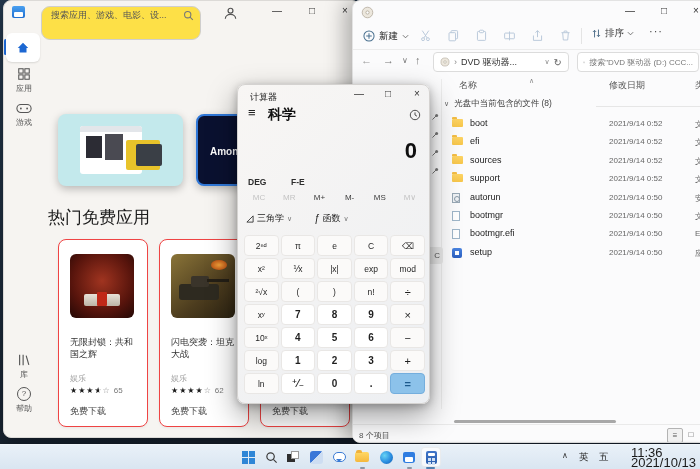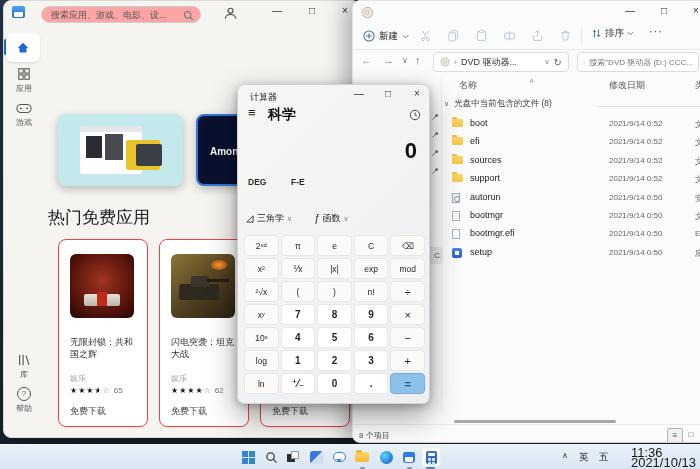--- a/index.html
+++ b/index.html
@@ -13,21 +13,21 @@
     box-shadow:0 6px 18px rgba(0,0,0,.35);z-index:1;overflow:hidden;border:1px solid #dcdad7}
   .explorer{left:352px;top:0;width:353px;height:443px;background:#fbfbfc;border-radius:8px 0 0 8px;
     box-shadow:-8px 0 20px rgba(0,0,0,.28);z-index:2;overflow:hidden;border:1px solid #e3e3e3}
   .calc{left:237px;top:84px;width:193px;height:320px;border-radius:8px;z-index:10;overflow:hidden;
     background:linear-gradient(135deg,#f8f6f4,#edeff2);border:1px solid #d4d2d0;
     box-shadow:0 12px 30px rgba(0,0,0,.38),0 2px 8px rgba(0,0,0,.25)}
   .wctl{position:absolute;top:4px;width:22px;text-align:center;font-size:10px;color:#333;cursor:default}
   
   .s-logo{left:8px;top:5px;width:13px;height:12px;background:linear-gradient(#4aa0f0,#1f6fd0);border-radius:2px}
   .s-logo:after{content:"";position:absolute;left:2px;bottom:1px;width:9px;height:5px;background:#fff;border-radius:1px}
-  .s-search{left:37px;top:5px;width:160px;height:17px;background:#fca5a5;border:1px solid #cfcecd;border-radius:9px;
+  .s-search{left:37px;top:5px;width:160px;height:34px;background:#fde047;border:1px solid #cfcecd;border-radius:9px;
     font-size:9px;color:#555;line-height:17px;padding-left:9px;box-sizing:border-box}
   .s-search svg{position:absolute;right:6px;top:3px}
   .s-avatar{left:219px;top:5px}
   .s-side-label{font-size:8px;color:#555;width:40px;text-align:center;position:absolute}
   .s-home{left:2px;top:32px;width:34px;height:29px;background:#fff;border-radius:6px;box-shadow:0 1px 2px rgba(0,0,0,.12)}
   .s-home-ind{left:0;top:38px;width:3px;height:16px;background:#1c67d2;border-radius:2px}
   .hero{left:42px;top:28px;width:315px;height:140px;overflow:hidden;
     background:linear-gradient(115deg,#0c1432,#1a2950 55%,#233459)}
   .hero-title{left:20px;top:14px;font-size:15px;font-weight:bold;color:#fff;letter-spacing:1px}
   .crew{position:absolute;border-radius:45% 45% 35% 35%}
@@ -413,20 +413,28 @@
     <div class="abs c-mode">科学</div>
     <svg class="abs c-history" width="12" height="12" viewBox="0 0 14 14">
         <circle cx="7" cy="7" r="5.5" fill="none" stroke="#444" stroke-width="1.1"></circle>
         <path d="M7 4 V7 L9.3 8.4" fill="none" stroke="#444" stroke-width="1.1"></path>
       </svg>
     <div class="abs c-display">0</div>
     <div class="c-degfe">
       <span style="left:10px">DEG</span>
       <span style="left:53px">F-E</span>
     </div>
+    <div class="abs c-mem">
+        <span class="dis">MC</span>
+        <span class="dis">MR</span>
+        <span class="en">M+</span>
+        <span class="en">M-</span>
+        <span class="en">MS</span>
+        <span class="dis">M∨</span>
+      </div>
     <div class="c-drop" style="left:8px">
       <svg width="8" height="8" viewBox="0 0 9 9">
           <path d="M1 8 H8 V1 Z" fill="none" stroke="#333" stroke-width="1"></path>
         </svg>
       <span>三角学</span>
       <span style="font-size:7px;color:#777">∨</span>
     </div>
     <div class="c-drop" style="left:76px">
       <span style="font-style:italic;font-size:10px">ƒ</span>
       <span>函数</span>

